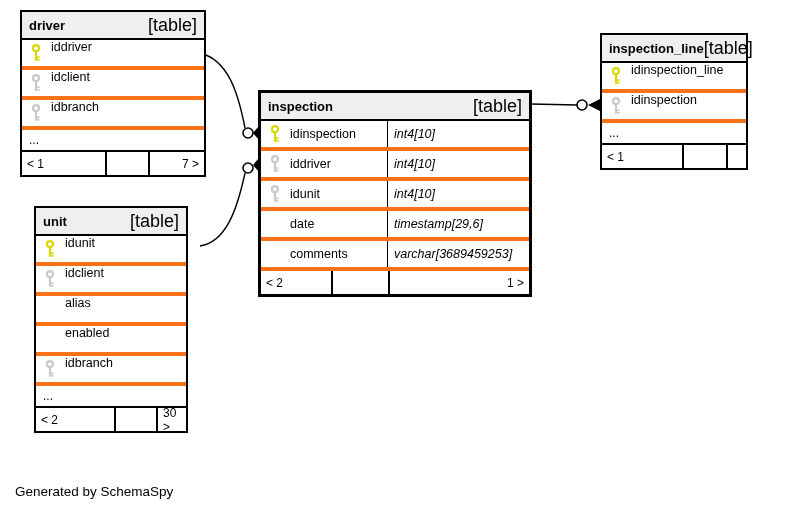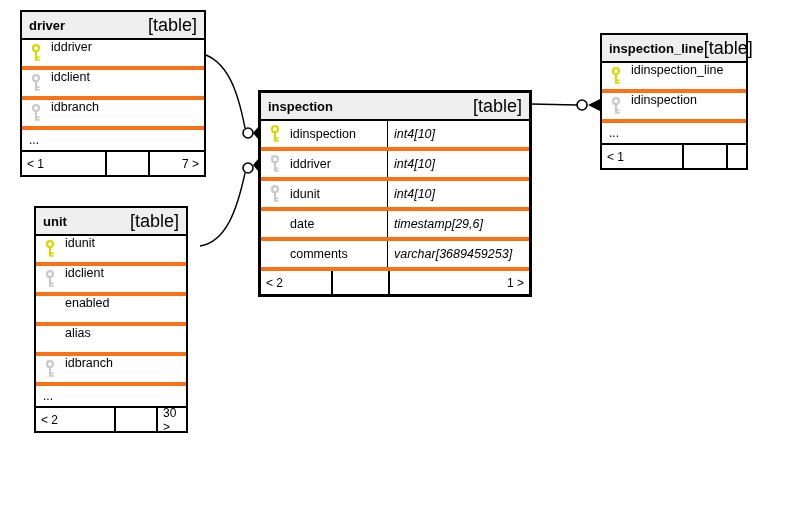--- a/index.html
+++ b/index.html
@@ -210,27 +210,27 @@
             <rect x="6" y="12.4" width="2.6" height="1.7" fill="currentColor"></rect>
             <rect x="6" y="15" width="2.6" height="1.7" fill="currentColor"></rect>
           </svg>
         </span>
       <span class="colname">idclient</span>
     </div>
     <div class="trow">
       <span class="keywrap none">
           <svg width="10" height="18" viewBox="0 0 10 18"></svg>
         </span>
-      <span class="colname">enabled</span>
+      <span class="colname">alias</span>
     </div>
     <div class="trow">
       <span class="keywrap none">
           <svg width="10" height="18" viewBox="0 0 10 18"></svg>
         </span>
-      <span class="colname">alias</span>
+      <span class="colname">enabled</span>
     </div>
     <div class="trow">
       <span class="keywrap fk">
           <svg width="10" height="18" viewBox="0 0 10 18">
             <circle cx="5" cy="4.2" r="3" fill="none" stroke="currentColor" stroke-width="2.2"></circle>
             <rect x="3.9" y="7.2" width="2.2" height="9.5" fill="currentColor"></rect>
             <rect x="6" y="12.4" width="2.6" height="1.7" fill="currentColor"></rect>
             <rect x="6" y="15" width="2.6" height="1.7" fill="currentColor"></rect>
           </svg>
         </span>
@@ -344,14 +344,15 @@
       <span class="colname">idinspection</span>
     </div>
     <div class="tdots">...</div>
     <div class="tfoot">
       <span class="fcell c1">&lt; 1</span>
       <span class="fcell c2"></span>
       <span class="fcell c3"></span>
     </div>
   </div>
 
+  <div class="note">Generated by SchemaSpy</div>
 
 </div>
 
 </body></html>

